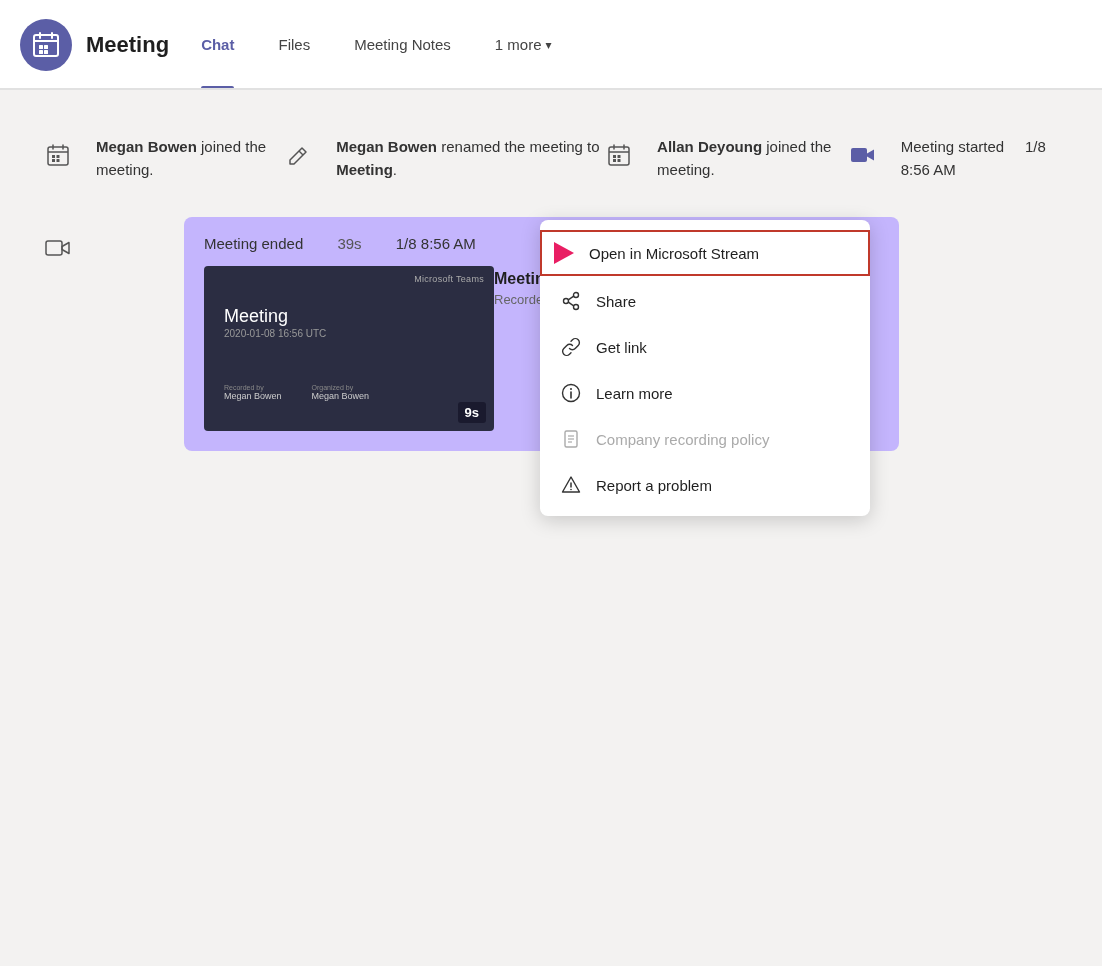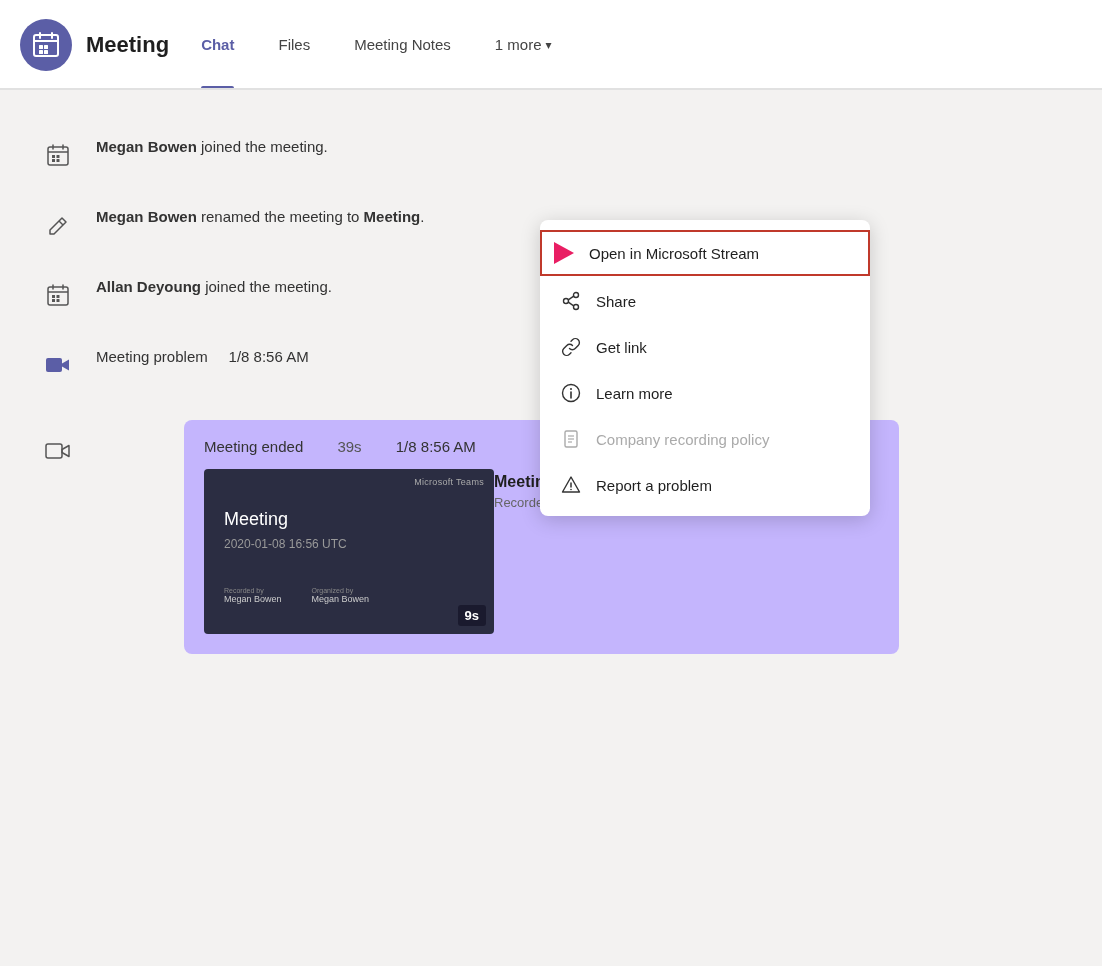--- a/index.html
+++ b/index.html
@@ -85,21 +85,21 @@
       background: #f3f2f1;
       padding: 30px 40px;
       height: calc(966px - 90px);
       overflow: hidden;
       position: relative;
     }
 
     
     .activity-list {
       display: flex;
-      flex-direction: column;
+      flex-direction: row;
       gap: 0;
     }
     .activity-item {
       display: flex;
       align-items: flex-start;
       padding: 16px 0;
       gap: 20px;
     }
     .activity-icon {
       width: 36px;
@@ -170,23 +170,23 @@
     .thumb-title {
       position: absolute;
       top: 40px;
       left: 20px;
       font-size: 18px;
       color: #fff;
       font-weight: 400;
     }
     .thumb-date {
       position: absolute;
-      top: 68px;
+      top: 62px;
       left: 20px;
-      font-size: 12px;
+      font-size: 10px;
       color: #999;
     }
     .thumb-labels {
       position: absolute;
       bottom: 30px;
       left: 20px;
       display: flex;
       gap: 30px;
     }
     .thumb-label-group {
@@ -381,21 +381,21 @@
     </div>
 
     <div class="activity-item">
       <div class="activity-icon">
         <svg width="26" height="22" viewBox="0 0 26 22" fill="none" xmlns="http://www.w3.org/2000/svg">
           <rect x="1" y="3" width="16" height="14" rx="2" fill="#5b5ea6"></rect>
           <path d="M17 8.5l7-4v11l-7-4V8.5z" fill="#5b5ea6"></path>
         </svg>
       </div>
       <div class="activity-text">
-        <span>Meeting problem</span>&nbsp;&nbsp;&nbsp;&nbsp;
+        <span>Meeting started</span>&nbsp;&nbsp;&nbsp;&nbsp;
         <span>1/8 8:56 AM</span>
       </div>
     </div>
 
   </div>
 
   <div style="display:flex; align-items:flex-start; gap:20px; margin-top:10px;">
     <div class="activity-icon" style="margin-top:24px;">
       <svg width="26" height="22" viewBox="0 0 26 22" fill="none" xmlns="http://www.w3.org/2000/svg">
         <rect x="1" y="3" width="16" height="14" rx="2" stroke="#555" stroke-width="1.5" fill="none"></rect>

